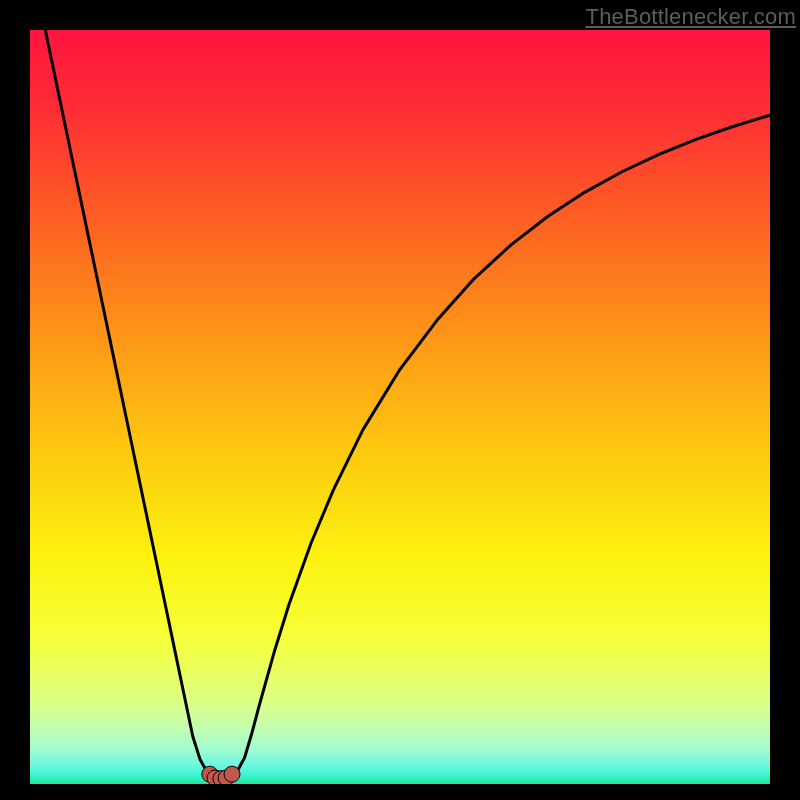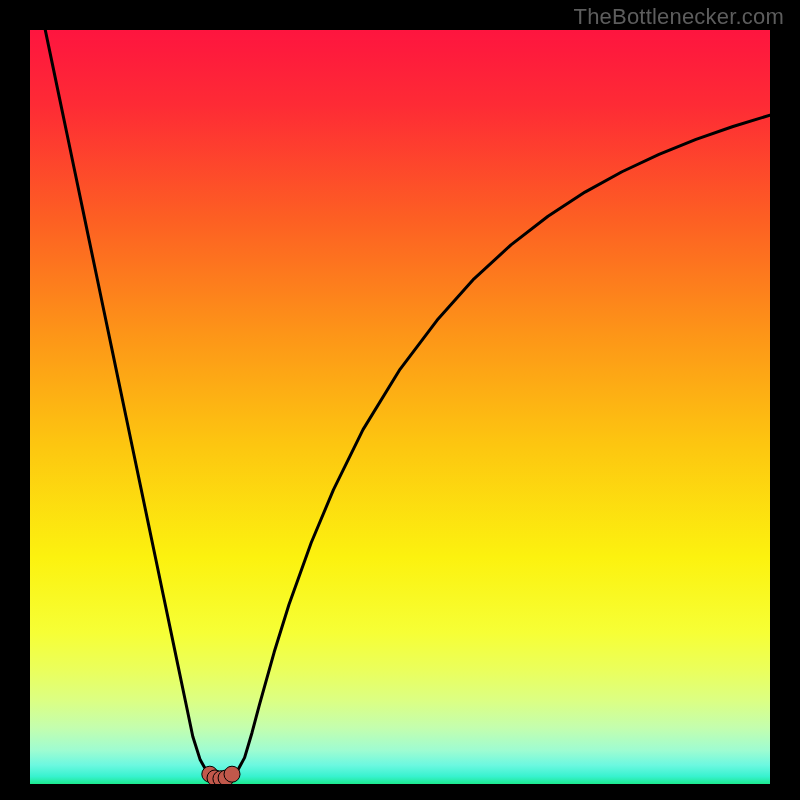--- a/index.html
+++ b/index.html
@@ -15,26 +15,27 @@
     position: absolute;
     left: 0;
     top: 0;
     width: 800px;
     height: 800px;
     background: #000;
   }
   .attribution {
     position: absolute;
     top: 4px;
-    right: 16px;
+    right: 4px;
     color: #5d5d5d;
     font-size: 22px;
     font-weight: 400;
     letter-spacing: 0.2px;
     z-index: 10;
+    text-decoration: underline;
   }
   .plot-area {
     position: absolute;
     left: 30px;
     top: 30px;
     width: 740px;
     height: 754px;
     overflow: hidden;
   }
   .plot-area svg {

